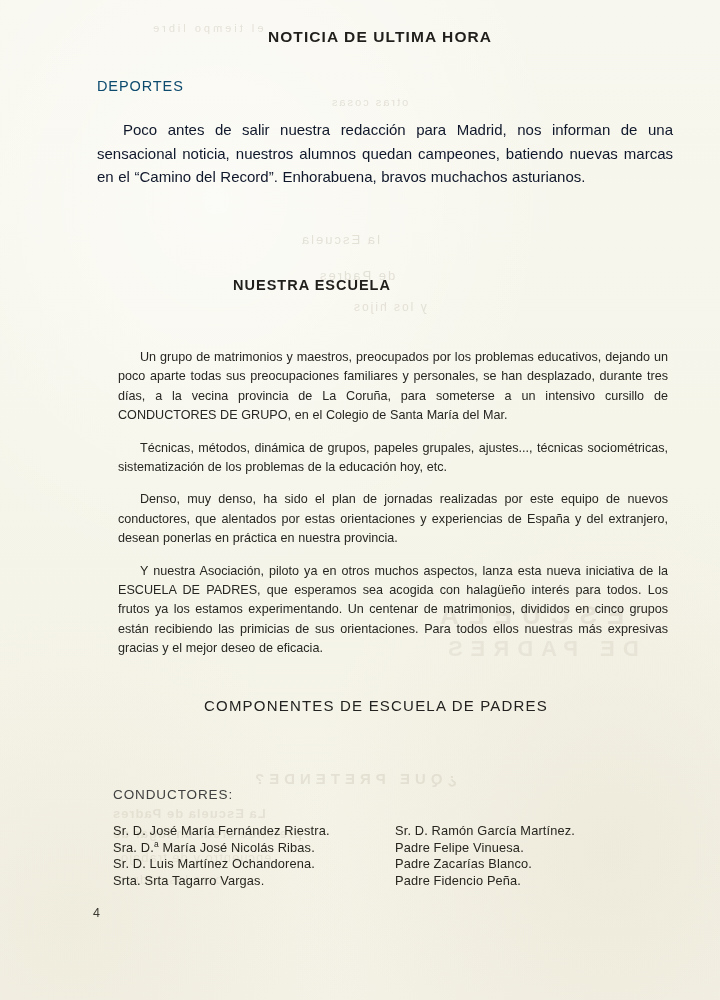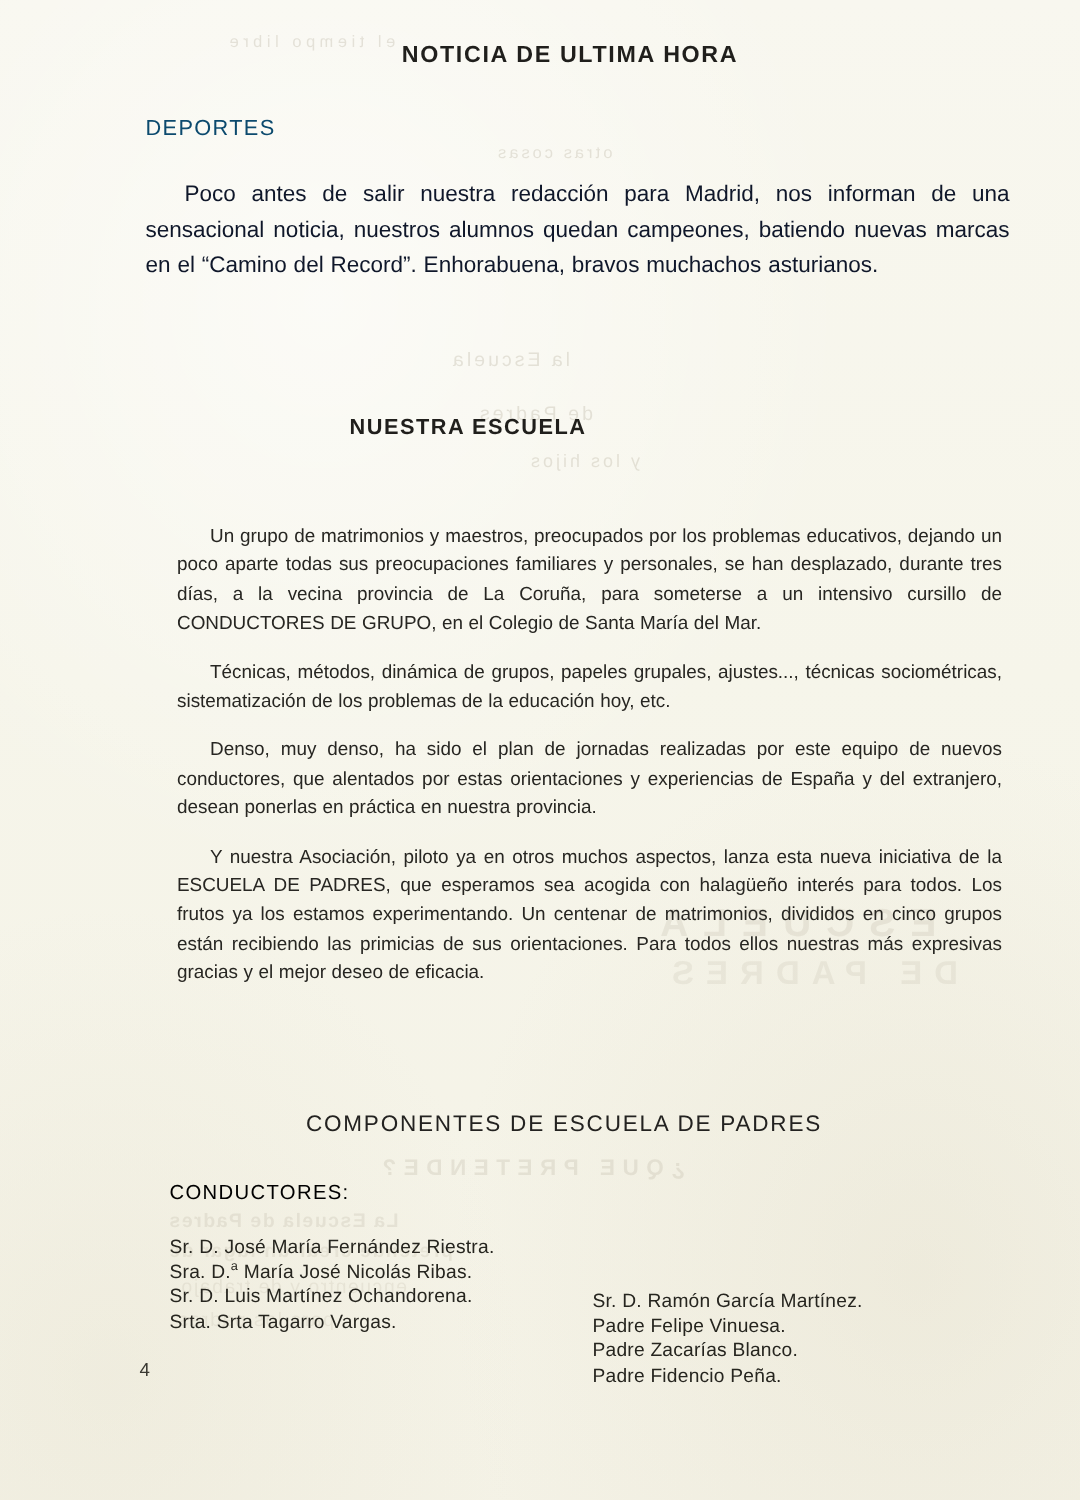--- a/index.html
+++ b/index.html
@@ -127,49 +127,49 @@
     text-align: justify;
     text-indent: 22px;
     color: #272622;
     word-spacing: 0.2px;
   }
   .body-block p:last-child { margin-bottom: 0; }
 
   
   .components-title {
     position: absolute;
-    top: 741px;
+    top: 697px;
     left: 0;
     width: 720px;
     text-align: center;
     padding-left: 32px;
     box-sizing: border-box;
     font-size: 15px;
     letter-spacing: 1.2px;
     color: #232220;
   }
 
   .conductors-label {
     position: absolute;
     top: 787px;
     left: 113px;
     font-size: 13.5px;
     letter-spacing: 0.9px;
-    color: #000000;
+    color: #404040;
   }
 
   .names-columns {
     position: absolute;
     top: 823px;
     left: 113px;
     width: 560px;
     display: flex;
   }
   .names-col { width: 282px; }
-  .names-col.right { width: 278px; margin-top: 36px; }
+  .names-col.right { width: 278px; }
   .name-row {
     font-size: 12.8px;
     line-height: 16.6px;
     color: #26251f;
     white-space: nowrap;
     letter-spacing: 0.15px;
   }
   .name-row sup {
     font-size: 8.5px;
     vertical-align: super;

